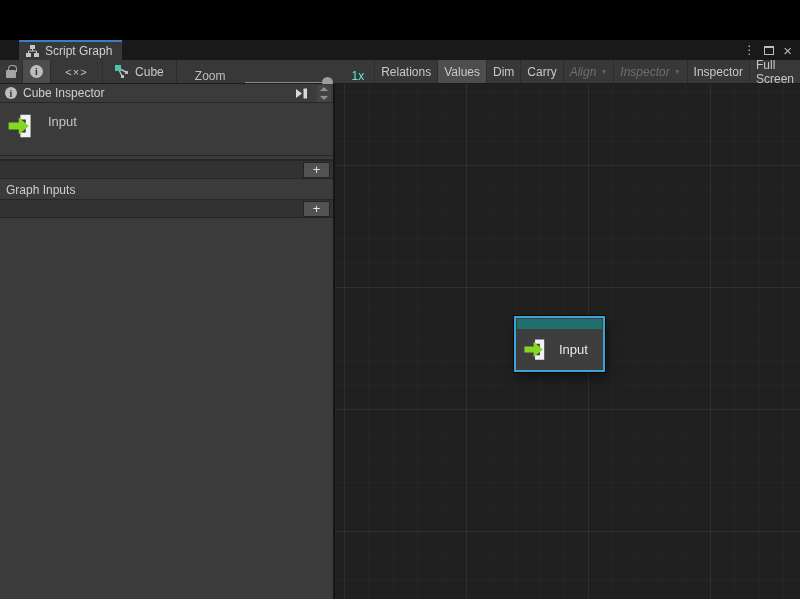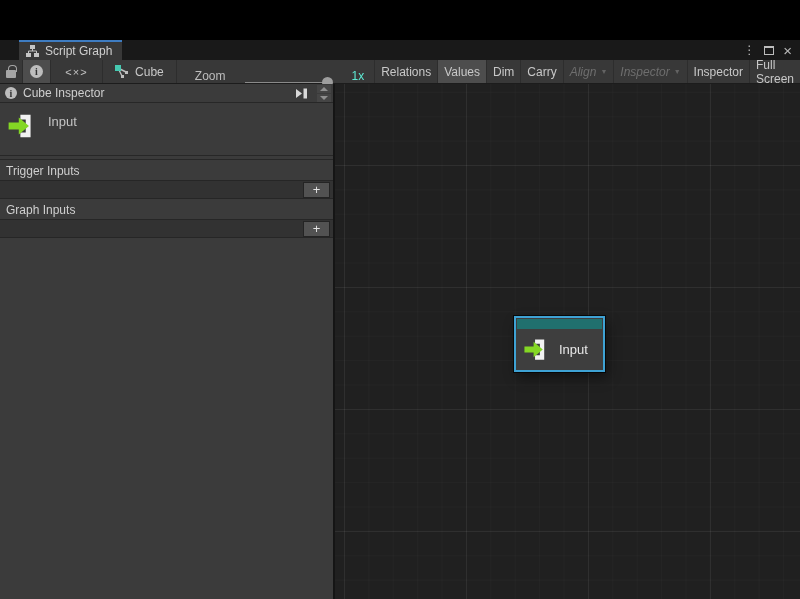--- a/index.html
+++ b/index.html
@@ -178,21 +178,20 @@
         <span style="display:flex">
           <svg width="30" height="30" viewBox="0 0 28 28">
             <path d="M12.5 3.5 h9.5 v21 h-9.5 v-4.5 h5 v-12 h-5 z" fill="#f2f2f2"></path>
             <path d="M1.5 10.8 H11 V6 L20.5 14 L11 22 V17.2 H1.5 Z" fill="#84d724"></path>
           </svg>
         </span>
         <span class="node-title">Input</span>
       </div>
       <div class="thin-gap"></div>
 
-      <div class="section-label">Trigger Inputs</div>
       <div class="list-row">
         <div class="add-btn">+</div>
       </div>
 
       <div class="section-label">Graph Inputs</div>
       <div class="list-row">
         <div class="add-btn">+</div>
       </div>
 
       <div class="insp-fill"></div>

